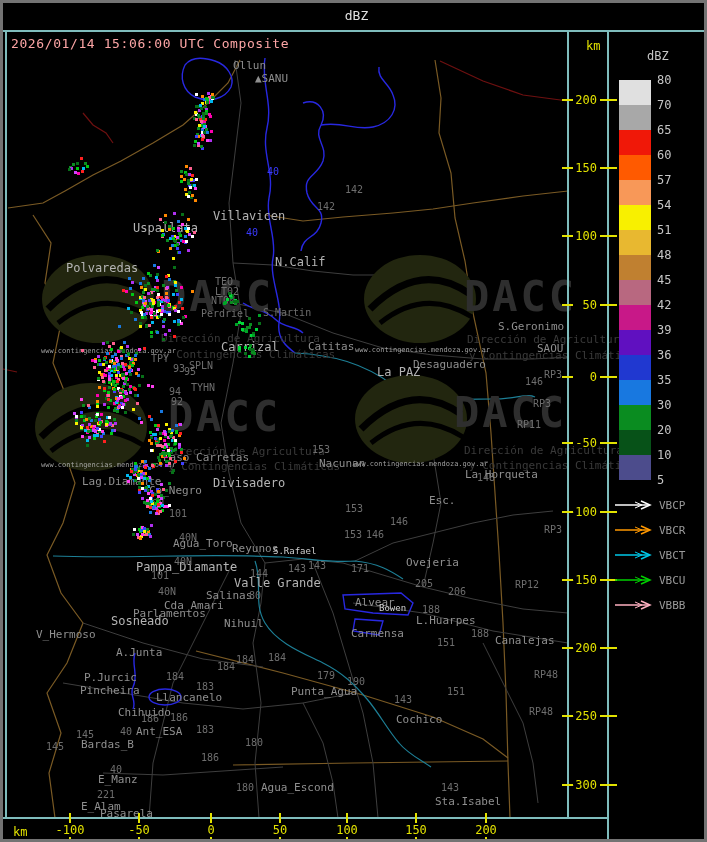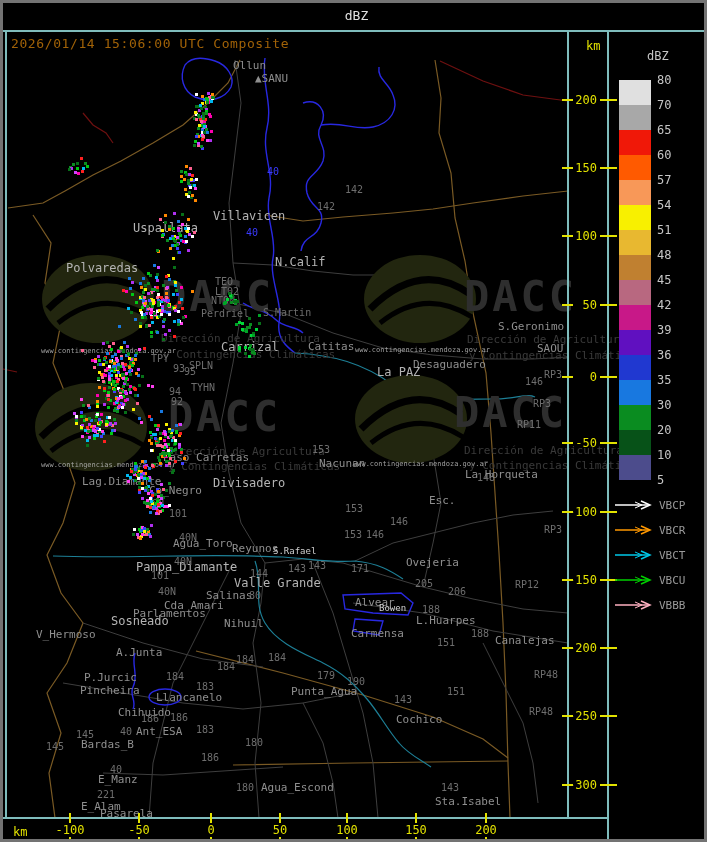--- a/index.html
+++ b/index.html
@@ -1,21 +1,21 @@
 <!DOCTYPE html>
 <html><head>
 <meta charset="utf-8">
 <style>
   html,body{margin:0;padding:0;background:#000;}
   .stage{position:relative;width:707px;height:842px;background:#000;overflow:hidden;
          border:3px solid #737373;box-sizing:border-box;
          font-family:"DejaVu Sans Mono",monospace;}
   .titlebar{position:absolute;top:0;left:0;width:707px;height:27px;
             color:#e0e0e0;font-size:13px;text-align:center;line-height:26px;}
-  .timestamp{position:absolute;top:33px;left:8px;color:#a16207;font-size:13px;letter-spacing:.6px;text-align:right;}
+  .timestamp{position:absolute;top:33px;left:8px;color:#fca5a5;font-size:13px;letter-spacing:.6px;text-align:right;}
   svg text{font-family:"DejaVu Sans Mono",monospace;}
   .tb{fill:#b4b4b4;font-size:12px}
   .tg{fill:#8f8f8f;font-size:11px}
   .tn{fill:#6e6e6e;font-size:10px}
   .tw{fill:#d0d0d0;font-size:9px}
   .tbl{fill:#3a3aff;font-size:10px}
   .taxis{fill:#e2e200;font-size:12px}
   .tscale{fill:#c6c6c6;font-size:12px}
   .tleg{fill:#9a9a9a;font-size:11px}
   .twm{fill:#3a3a3a;font-size:11px}

